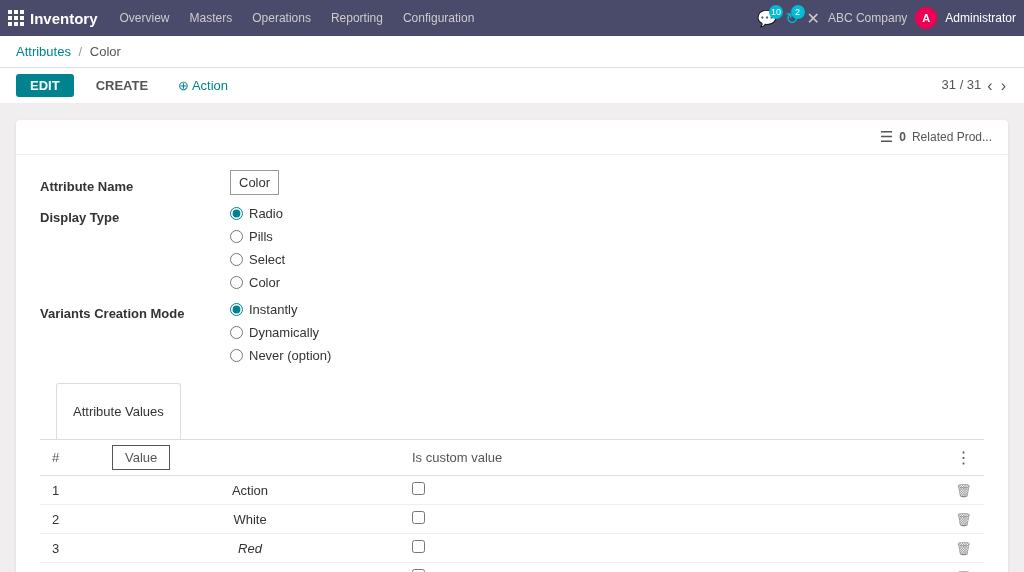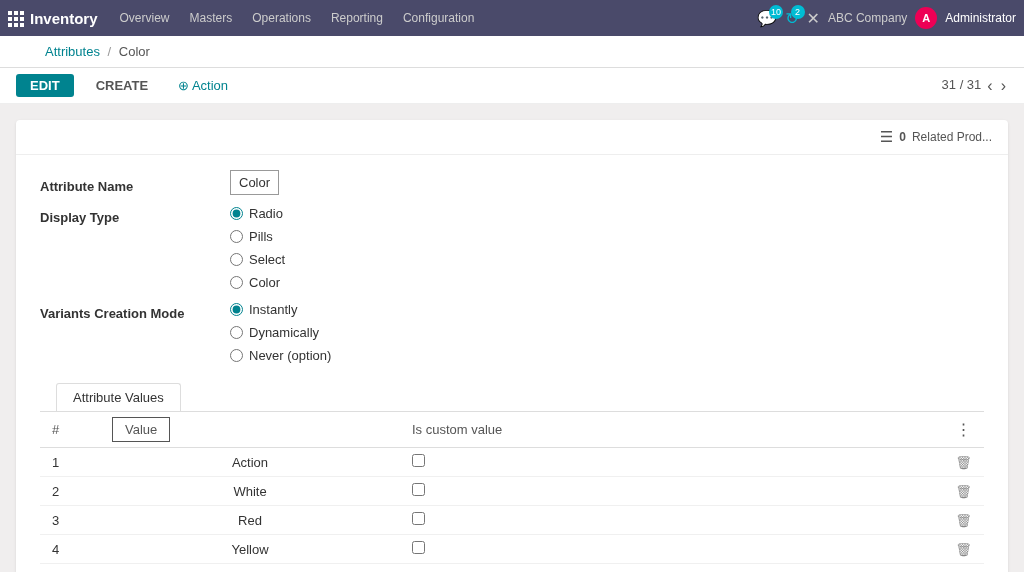--- a/index.html
+++ b/index.html
@@ -8,21 +8,21 @@
     
     .topnav {
       background: #4a4a6a;
       display: flex;
       align-items: center;
       height: 36px;
       padding: 0 8px;
       gap: 4px;
     }
     .topnav-logo {
-      display: flex; align-items: flex-end; gap: 6px; color: white; font-weight: bold; font-size: 15px; margin-right: 8px;
+      display: flex; align-items: center; gap: 6px; color: white; font-weight: bold; font-size: 15px; margin-right: 8px;
     }
     .topnav-logo .grid-icon { display: grid; grid-template-columns: 1fr 1fr 1fr; gap: 2px; width: 16px; }
     .topnav-logo .grid-icon span { background: white; width: 4px; height: 4px; display: block; }
     .topnav-menu { display: flex; gap: 0; }
     .topnav-menu a {
       color: #ccc; font-size: 12px; padding: 16px 10px; line-height: 36px; text-decoration: none; cursor: pointer;
     }
     .topnav-right { margin-left: auto; display: flex; align-items: center; gap: 8px; color: white; }
     .badge-icon { position: relative; display: inline-flex; align-items: center; justify-content: center; }
     .badge { position: absolute; top: -4px; right: -6px; background: #00bcd4; color: white; border-radius: 50%; font-size: 9px; width: 14px; height: 14px; display: flex; align-items: center; justify-content: center; }
@@ -31,21 +31,21 @@
     .admin-name { color: white; font-size: 12px; }
 
     
     .breadcrumb-bar {
       background: white;
       padding: 8px 16px;
       display: flex;
       align-items: center;
       border-bottom: 1px solid #ddd;
     }
-    .breadcrumb { font-size: 13px; color: #00838f; margin-left: 29px; }
+    .breadcrumb { font-size: 13px; color: #00838f; }
     .breadcrumb .sep { color: #999; margin: 0 4px; }
     .breadcrumb .current { color: #555; }
 
     
     .action-bar {
       background: white;
       padding: 6px 16px;
       display: flex;
       align-items: center;
       gap: 8px;
@@ -82,21 +82,21 @@
     
     .attr-name-box { border: 1px solid #999; padding: 4px 8px; font-size: 13px; background: white; }
 
     
     .radio-group { display: flex; flex-direction: column; gap: 8px; }
     .radio-item { display: flex; align-items: center; gap: 6px; font-size: 13px; }
     .radio-item input[type=radio] { accent-color: #00838f; }
 
     
     .tab-bar { border-bottom: 1px solid #ddd; margin: 20px 0 0 0; }
-    .tab { display: inline-block; padding: 6px 16px; border: 1px solid #ddd; border-bottom: none; background: white; font-size: 13px; cursor: pointer; border-radius: 3px 3px 0 0; margin-left: 16px; }
+    .tab { display: inline-block; padding: 20px 16px; border: 1px solid #ddd; border-bottom: none; background: white; font-size: 13px; cursor: pointer; border-radius: 3px 3px 0 0; margin-left: 16px; }
 
     
     .attr-table { width: 100%; border-collapse: collapse; }
     .attr-table thead tr { border-bottom: 1px solid #ddd; }
     .attr-table th { text-align: left; padding: 8px 12px; font-size: 13px; color: #555; font-weight: normal; }
     .attr-table td { padding: 6px 12px; font-size: 13px; color: #333; border-bottom: 1px solid #f0f0f0; }
     .th-value { border: 1px solid #555; padding: 4px 12px; margin-top: 40px; }
     .col-hash { width: 60px; }
     .col-value { width: 300px; }
     .col-custom { }
@@ -249,21 +249,21 @@
     <td><span class="delete-icon">🗑</span></td>
   </tr>
             <tr>
     <td>2</td>
     <td style="text-align:center;">White</td>
     <td style="text-align:left;"><input type="checkbox" style=""></td>
     <td><span class="delete-icon">🗑</span></td>
   </tr>
             <tr>
     <td>3</td>
-    <td style="text-align:center;">Red</td>
+    <td style="text-align:center;font-style:italic;">Red</td>
     <td style="text-align:left;"><input type="checkbox" style=""></td>
     <td><span class="delete-icon">🗑</span></td>
   </tr>
             <tr>
     <td>4</td>
     <td style="text-align:center;">Yellow</td>
     <td style="text-align:left;"><input type="checkbox" style=""></td>
     <td><span class="delete-icon">🗑</span></td>
   </tr>
           </tbody>

